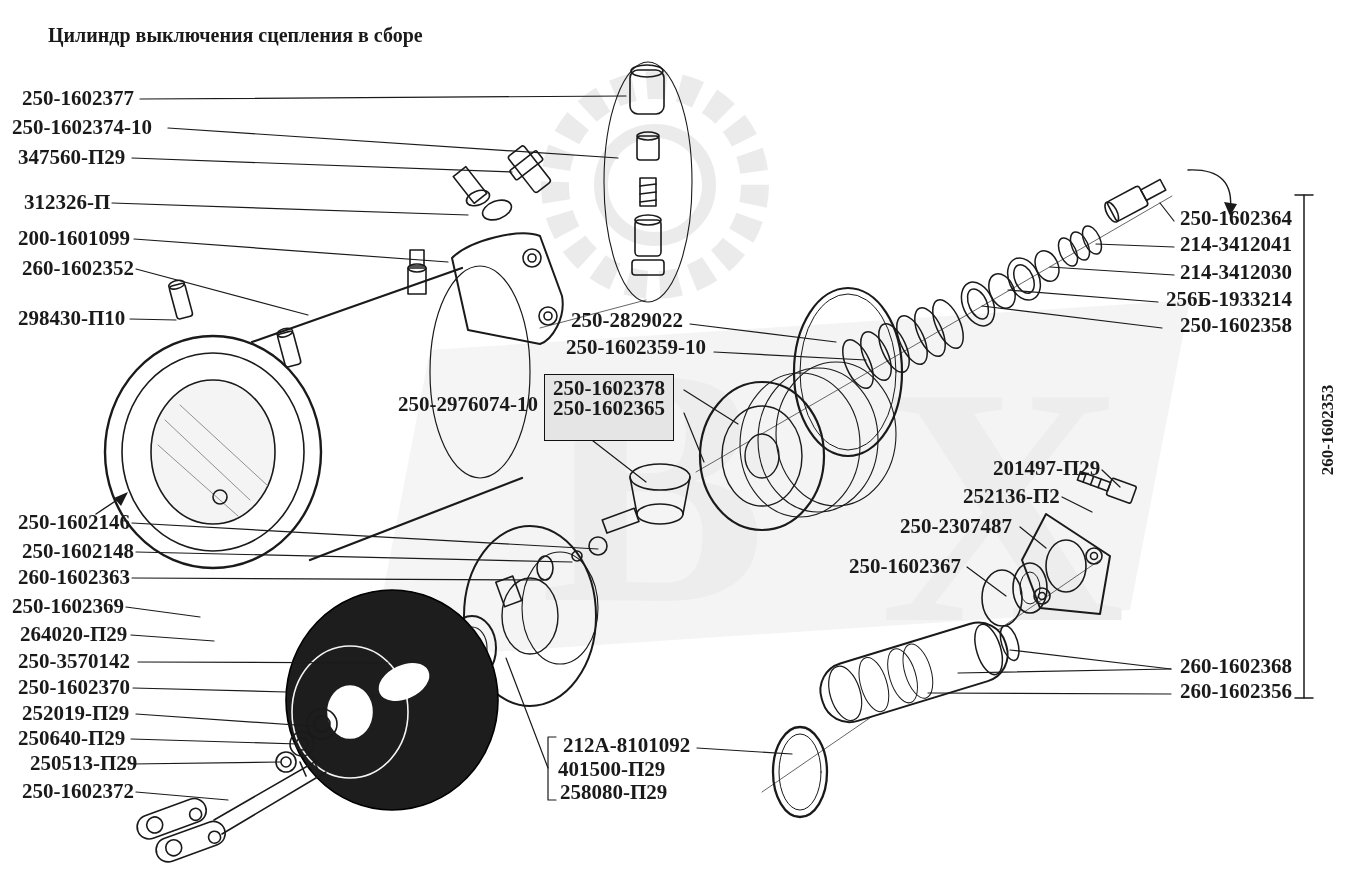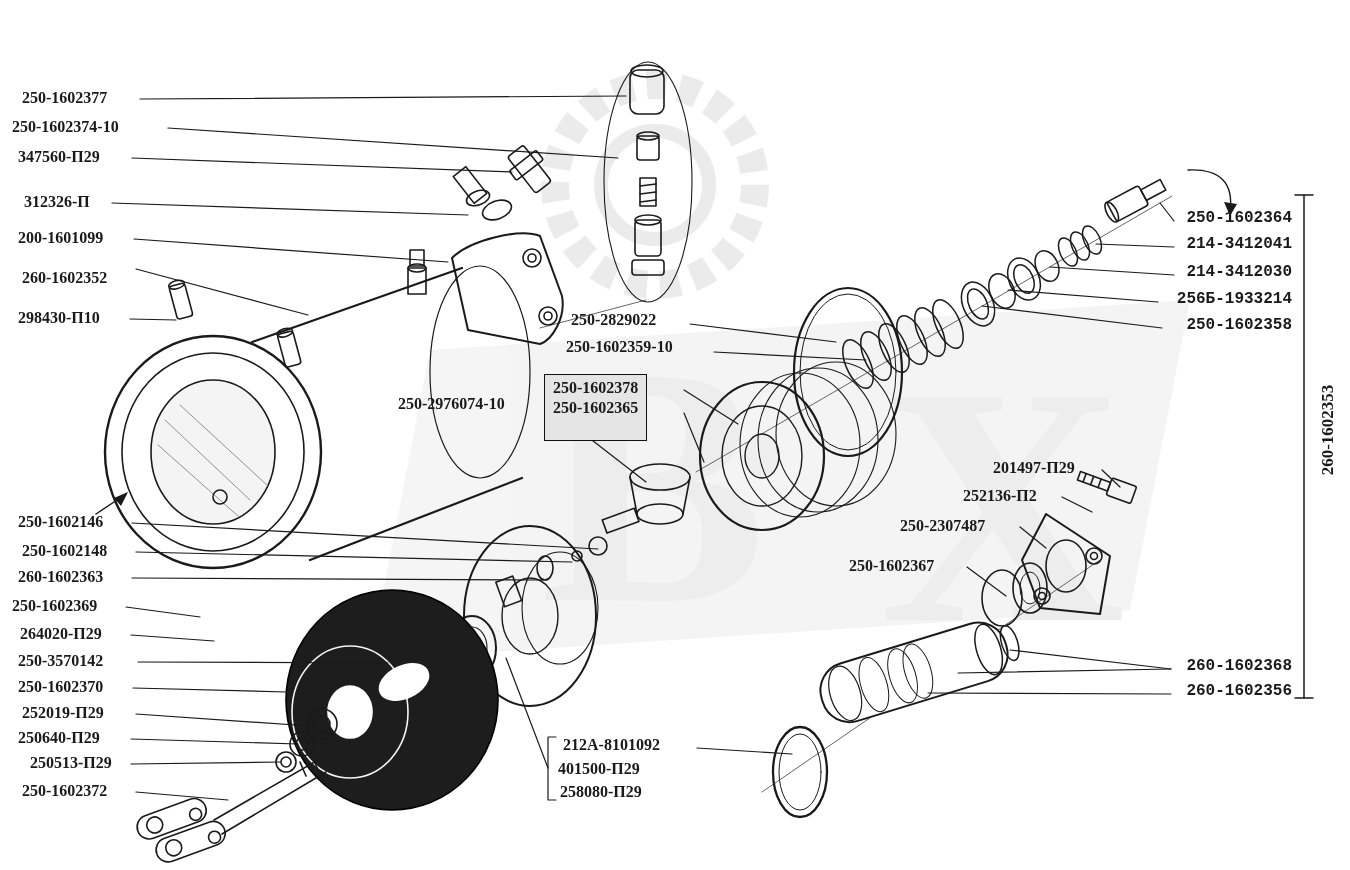--- a/index.html
+++ b/index.html
@@ -1,21 +1,21 @@
 <!DOCTYPE html>
 <html><head>
 <meta charset="utf-8">
 <style>
   html,body{margin:0;padding:0;background:#ffffff;}
   .page{position:relative;width:1350px;height:870px;background:#fff;overflow:hidden;
         font-family:"Liberation Serif", serif;color:#1a1a1a;}
   .title{position:absolute;left:48px;top:24px;font-size:20px;font-weight:bold;white-space:nowrap;}
   .art{position:absolute;left:0;top:0;}
-  .lbl{position:absolute;font-size:16px;font-weight:bold;white-space:nowrap;line-height:20px;}
-  .lbl.r{text-align:right;font-family:Liberation Mono, monospace;}
+  .lbl{position:absolute;font-size:21px;font-weight:bold;white-space:nowrap;line-height:20px;}
+  .lbl.r{text-align:right;}
   .boxed{position:absolute;left:544px;top:374px;border:1.6px solid #111;padding:3px 8px 22px 8px;background:#e5e5e5;}
   .boxed .lbl{position:static;display:block;}
   .side-label{position:absolute;left:1328px;top:430px;font-size:17px;font-weight:bold;white-space:nowrap;
               transform:translate(-50%,-50%) rotate(-90deg);}
 </style>
 </head>
 <body>
 
 <div class="page">
 
@@ -269,27 +269,28 @@
       </g>
 
       <g stroke-width="1.5">
         <line x1="1304" y1="195" x2="1304" y2="698"></line>
         <line x1="1295" y1="195" x2="1313" y2="195"></line>
         <line x1="1295" y1="698" x2="1313" y2="698"></line>
       </g>
     </g>
   </svg>
 
+  <div class="title">Цилиндр выключения сцепления в сборе</div>
 
   <div class="lbl" style="left:22px;top:88px">250-1602377</div>
   <div class="lbl" style="left:12px;top:117px">250-1602374-10</div>
   <div class="lbl" style="left:18px;top:147px">347560-П29</div>
   <div class="lbl" style="left:24px;top:192px">312326-П</div>
   <div class="lbl" style="left:18px;top:228px">200-1601099</div>
-  <div class="lbl" style="left:22px;top:268px">260-1602352</div>
+  <div class="lbl" style="left:22px;top:258px">260-1602352</div>
   <div class="lbl" style="left:18px;top:308px">298430-П10</div>
   <div class="lbl" style="left:18px;top:512px">250-1602146</div>
   <div class="lbl" style="left:22px;top:541px">250-1602148</div>
   <div class="lbl" style="left:18px;top:567px">260-1602363</div>
   <div class="lbl" style="left:12px;top:596px">250-1602369</div>
   <div class="lbl" style="left:20px;top:624px">264020-П29</div>
   <div class="lbl" style="left:18px;top:651px">250-3570142</div>
   <div class="lbl" style="left:18px;top:677px">250-1602370</div>
   <div class="lbl" style="left:22px;top:703px">252019-П29</div>
   <div class="lbl" style="left:18px;top:728px">250640-П29</div>

